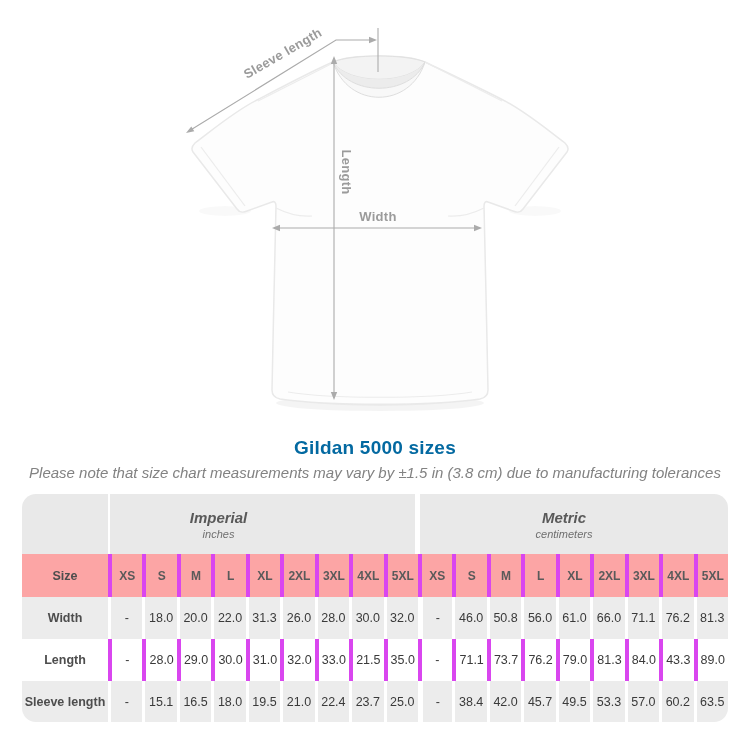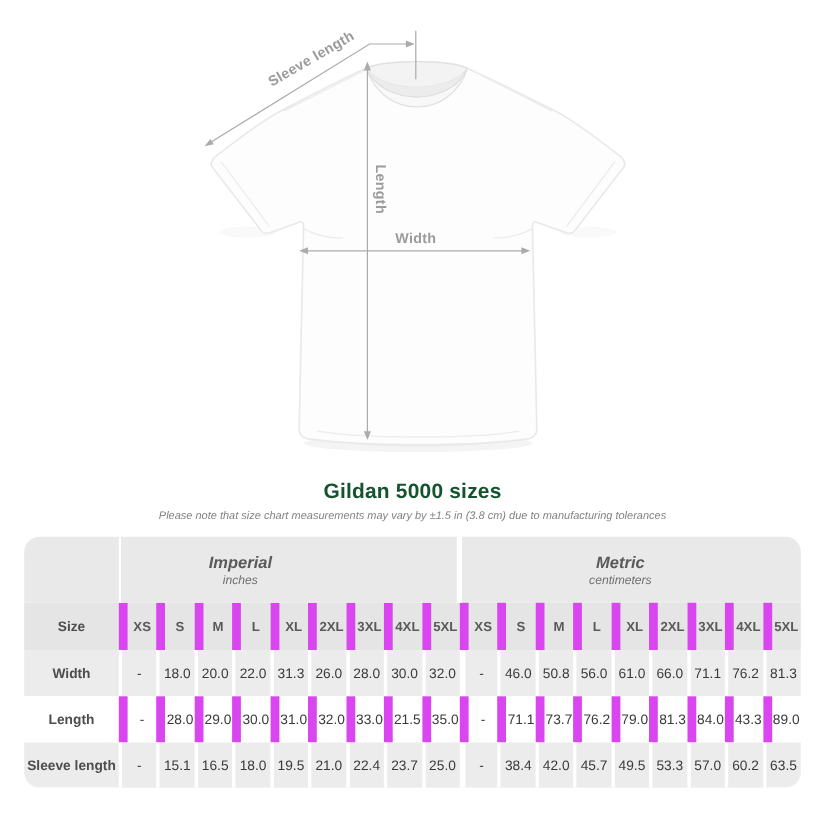--- a/index.html
+++ b/index.html
@@ -10,41 +10,41 @@
   }
   .page{width:750px;height:750px;position:relative;background:#fff;}
 
   
   .diagram{width:750px;height:432px;position:relative;}
   .diagram svg{display:block;}
   .dim-label{fill:#9b9b9b;font-size:13px;font-weight:bold;letter-spacing:.3px;}
 
   
   .title-block{text-align:center;margin-top:5px;}
-  .page-title{margin:0;font-size:19px;font-weight:bold;color:#14532d;letter-spacing:.2px;}
-  .note{margin:5px 0 0;font-size:10px;font-style:italic;color:#828282;}
+  .page-title{margin:0;font-size:19px;font-weight:bold;color:#0369a1;letter-spacing:.2px;}
+  .note{margin:5px 0 0;font-size:15px;font-style:italic;color:#828282;}
 
   
   .table-wrap{width:706px;margin:13px auto 0;}
   .band{display:flex;width:706px;height:60px;}
   .band-section{background:#e9e9e9;display:flex;flex-direction:column;align-items:center;justify-content:center;}
   .band-left{width:398px;border-right:5px solid #fff;border-top-left-radius:14px;position:relative;box-sizing:border-box;}
   .band-left::after{content:"";position:absolute;left:86px;top:0;bottom:0;width:2px;background:#fff;}
   .band-right{flex:1;border-top-right-radius:14px;padding-right:20px;box-sizing:border-box;}
   .band-title{font-style:italic;font-weight:bold;font-size:15px;color:#595959;}
   .band-sub{font-style:italic;font-size:11px;color:#6f6f6f;margin-top:2px;}
 
   .grid{display:grid;width:706px;grid-template-columns:86px repeat(18,1fr);grid-template-rows:43px 42px 42px 41px;}
   .cell{display:flex;align-items:center;justify-content:center;box-sizing:border-box;
         font-size:12.5px;color:#3a3a3a;white-space:nowrap;}
-  .head{background:#e5e5e5;font-weight:bold;font-size:12px;color:#5a5a5a;}
+  .head{background:#fca5a5;font-weight:bold;font-size:12px;color:#5a5a5a;}
   .row-gray{background:#ececec;}
   .row-white{background:#fff;}
   .label-cell{font-weight:bold;color:#4d4d4d;font-size:12.5px;}
-  .sep-light{border-left:8px solid #d946ef;}
+  .sep-light{border-left:4px solid #d946ef;}
   .sep-white{border-left:3px solid #fff;}
   .sep-white.sep-mid{border-left-width:5px;}
   .corner-bl{border-bottom-left-radius:14px;}
   .corner-br{border-bottom-right-radius:14px;}
 </style>
 </head>
 <body>
 
 <div class="page">
 

